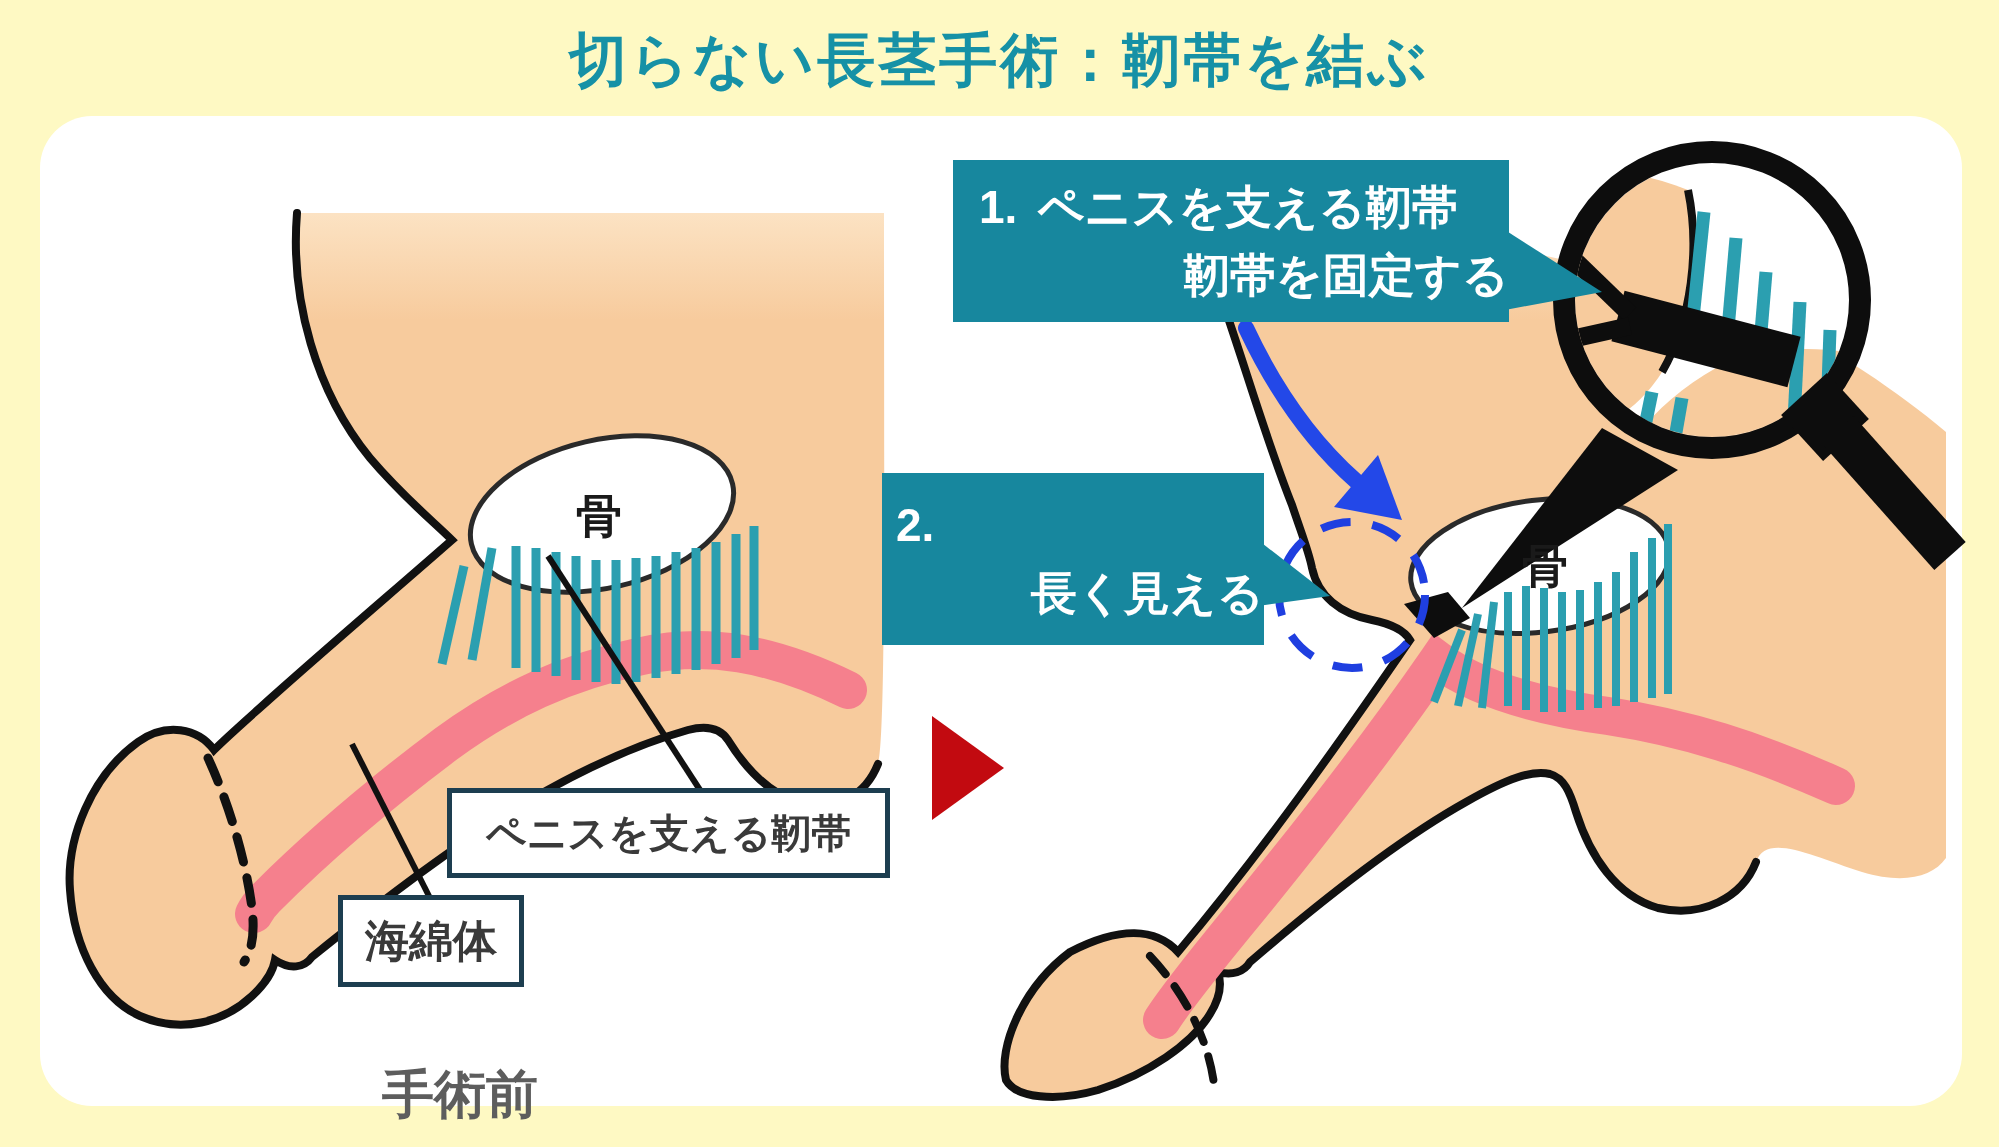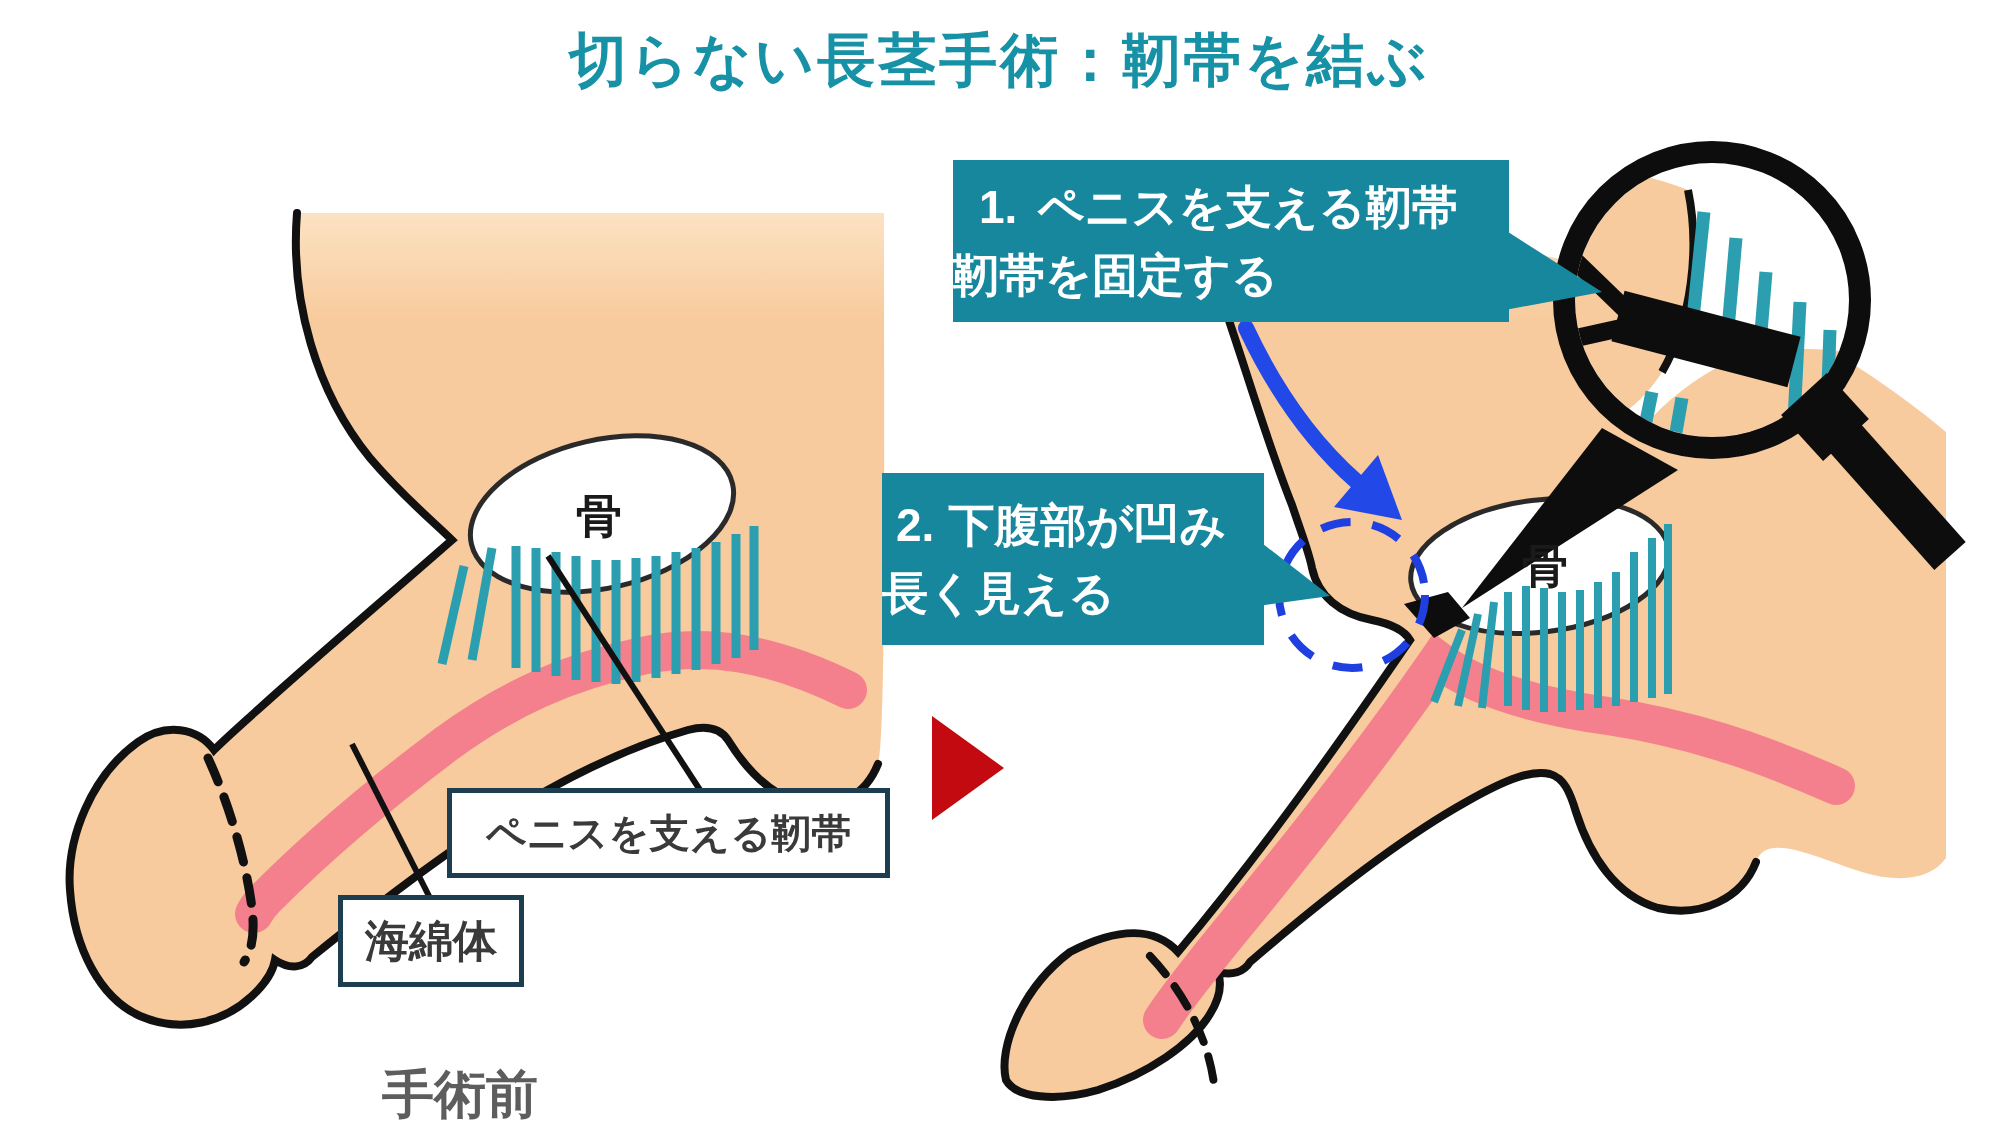--- a/index.html
+++ b/index.html
@@ -1,16 +1,16 @@
 <!DOCTYPE html>
 <html><head>
 <meta charset="utf-8">
 <style>
   html,body{margin:0;padding:0;background:#dfecf1;}
-  .stage{position:relative;width:1999px;height:1147px;background:#ffffff;
+  .stage{position:relative;width:1999px;height:1147px;background:#fef9c3;
          font-family:"Liberation Sans",sans-serif;overflow:hidden;}
   .card{position:absolute;left:40px;top:116px;width:1922px;height:990px;
         background:#ffffff;border-radius:52px;z-index:1;}
   svg.art{position:absolute;left:0;top:0;z-index:2;}
   .ov{position:absolute;z-index:3;}
   .title{left:0;top:22px;width:100%;text-align:center;font-size:58px;font-weight:700;
          color:#1691a6;letter-spacing:3px;}
   .caption{font-size:52px;font-weight:700;text-align:center;margin-top:28px;}
   .cap-before{left:320px;top:1032px;width:280px;color:#5d5d5d;}
   .cap-after{left:1380px;top:1022px;width:260px;color:#bf0d0d;}
@@ -20,21 +20,21 @@
   .labelbox{background:#ffffff;border:5px solid #1d3e50;color:#3a3a3a;font-weight:700;
             display:flex;align-items:center;justify-content:center;box-sizing:border-box;}
   .lab-lig{left:447px;top:788px;width:443px;height:90px;font-size:40px;}
   .lab-cor{left:338px;top:895px;width:186px;height:92px;font-size:44px;}
   .callout{background:#17879e;color:#ffffff;font-weight:700;box-sizing:border-box;
            display:flex;flex-direction:column;justify-content:center;}
   .c1{left:953px;top:160px;width:556px;height:162px;font-size:46px;}
   .c2{left:882px;top:473px;width:382px;height:172px;font-size:46px;}
   .crow{display:flex;align-items:baseline;padding-left:26px;gap:20px;line-height:1.5;}
   .c2 .crow{padding-left:14px;gap:14px;}
-  .crow2{text-align:left;line-height:1.45;}
+  .crow2{text-align:right;line-height:1.45;}
 </style>
 </head>
 <body>
 
 <div class="stage">
 
   <div class="card"></div>
 
   <svg class="art" width="1999" height="1147" viewBox="0 0 1999 1147">
     <defs>
@@ -178,19 +178,18 @@
     <div class="crow">
       <span>1.</span>
       <span>ペニスを支える靭帯</span>
     </div>
     <div class="crow2">靭帯を固定する</div>
   </div>
 
   <div class="ov callout c2">
     <div class="crow">
       <span>2.</span>
-      <span>下腹部が凹み</span>
     </div>
     <div class="crow2">長く見える</div>
   </div>
 
   <div class="ov caption cap-before">手術前</div>
 </div>
 
 </body></html>

